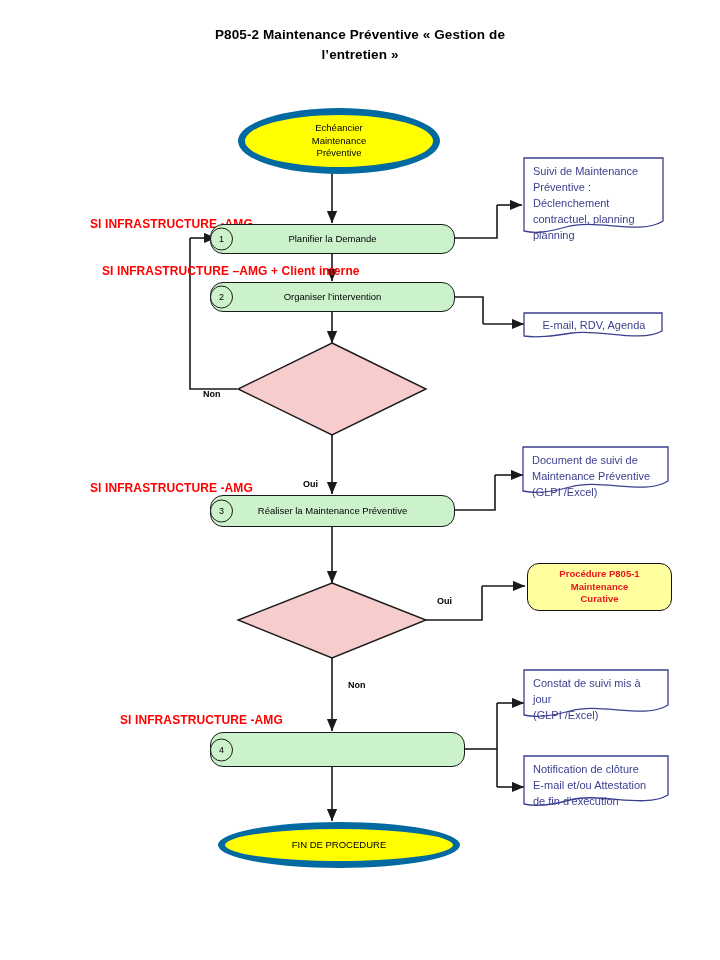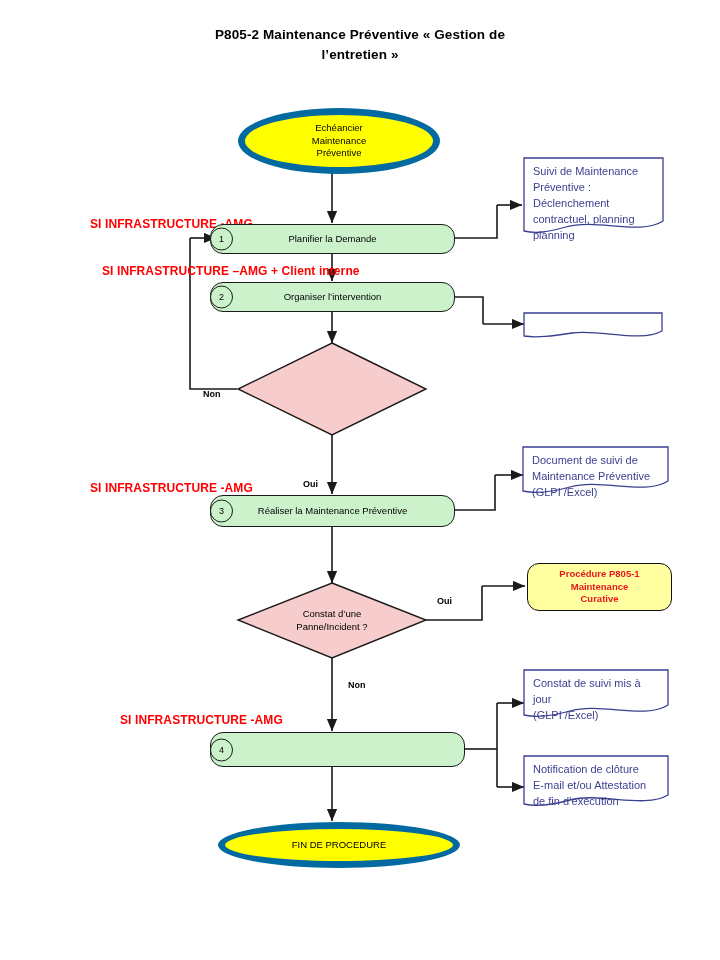--- a/index.html
+++ b/index.html
@@ -190,28 +190,20 @@
 
 
   <div class="branch-label" style="left:203px;top:389px;">Non</div>
   <div class="branch-label" style="left:303px;top:479px;">Oui</div>
 
   <div class="process" style="left:210px;top:495px;width:245px;height:32px;">
     <span class="step-badge">3</span>
     <span>Réaliser la Maintenance Préventive</span>
   </div>
 
-  <div class="diamond-wrap" style="left:238px;top:583px;width:188px;height:75px;">
-    <div class="dtext">
-      <div>
-        <span>Constat d’une</span><br>
-        <span>Panne/Incident ?</span>
-      </div>
-    </div>
-  </div>
 
   <div class="branch-label" style="left:437px;top:596px;">Oui</div>
   <div class="branch-label" style="left:348px;top:680px;">Non</div>
 
   <div class="refbox" style="left:527px;top:563px;width:143px;height:46px;">
     <div>
       <span>Procédure P805-1</span><br>
       <span>Maintenance</span><br>
       <span>Curative</span>
     </div>
@@ -228,20 +220,25 @@
   <div class="note" style="left:524px;top:158px;width:140px;height:80px;">
     <div class="ntext">
       <span>Suivi de  Maintenance</span><br>
       <span>Préventive :</span><br>
       <span>Déclenchement</span><br>
       <span>contractuel, planning</span><br>
       <span>planning</span>
     </div>
   </div>
 
+  <div class="note" style="left:524px;top:313px;width:139px;height:28px;">
+    <div class="ntext" style="top:5px;text-align:center;">
+      <span>E-mail, RDV, Agenda</span>
+    </div>
+  </div>
 
   <div class="note" style="left:523px;top:447px;width:174px;height:50px;">
     <div class="ntext">
       <span>Document de suivi de</span><br>
       <span>Maintenance Préventive</span><br>
       <span>(GLPI /Excel)</span>
     </div>
   </div>
 
   <div class="note" style="left:524px;top:670px;width:145px;height:50px;">

